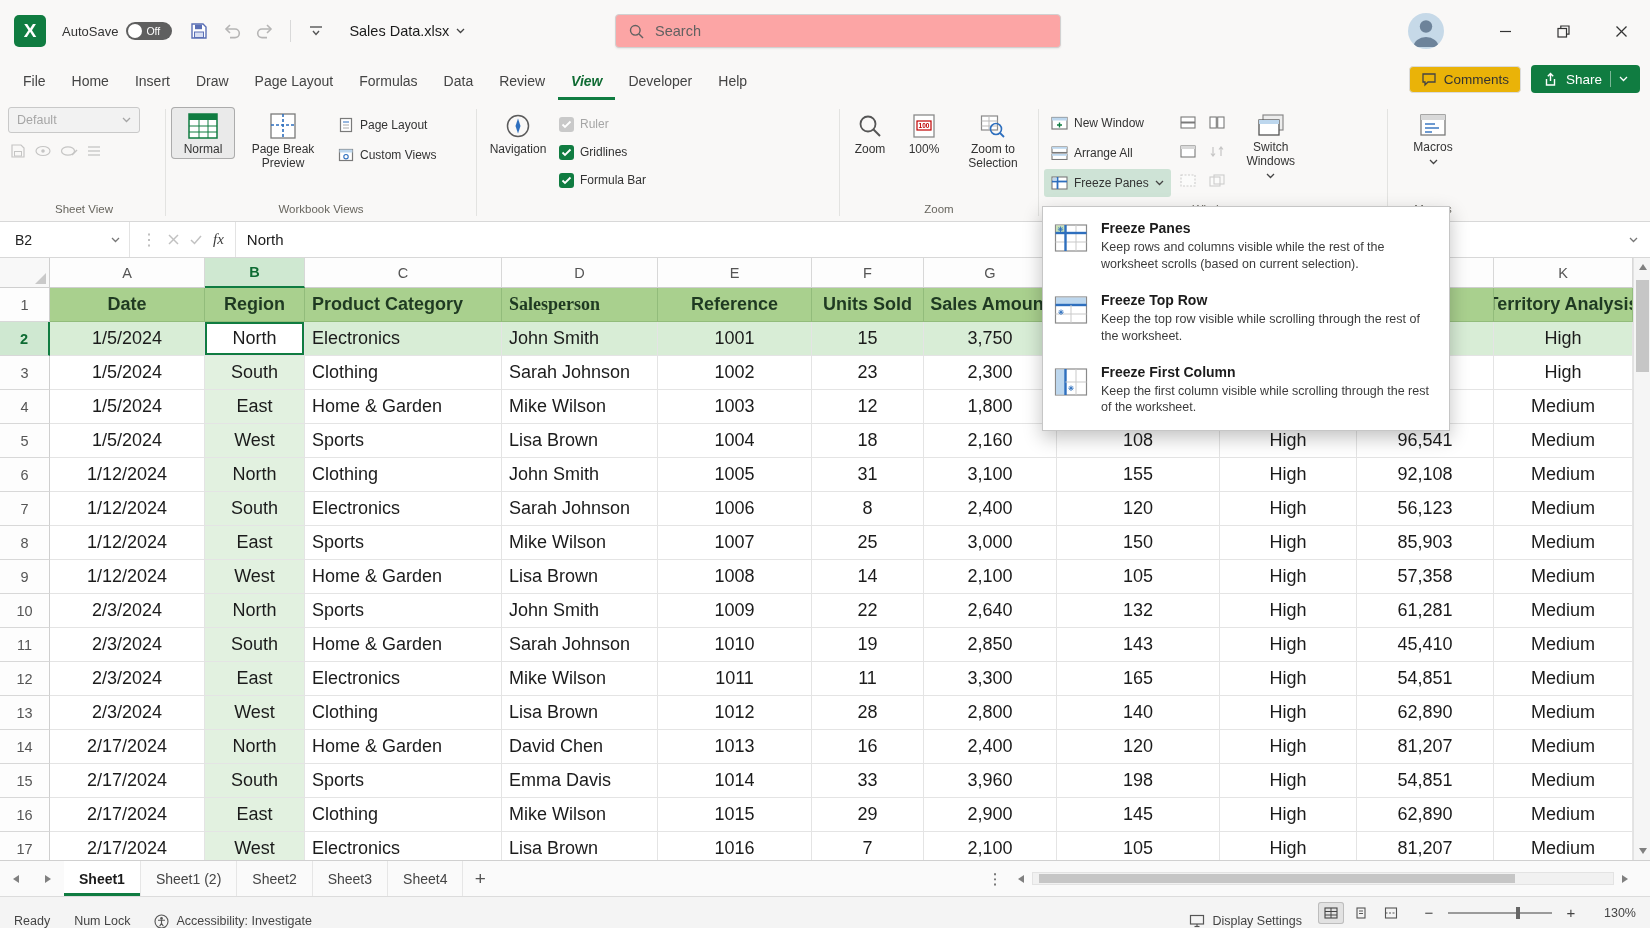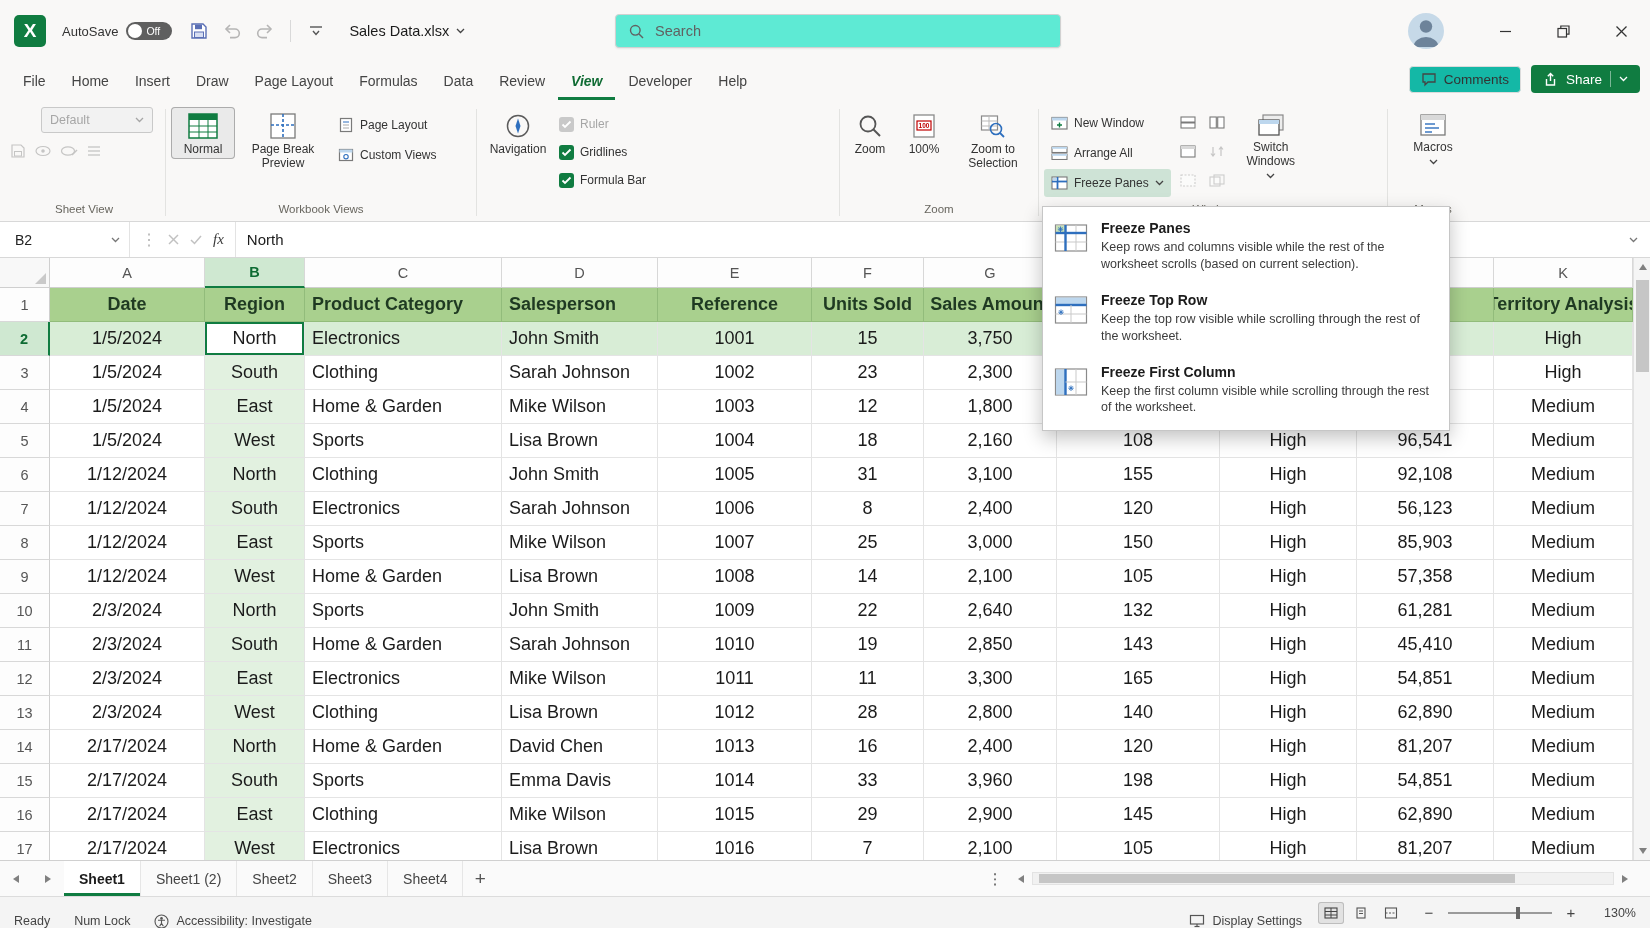--- a/index.html
+++ b/index.html
@@ -12,32 +12,32 @@
 .logo{width:32px;height:32px;background:#107C41;border-radius:5px;color:#fff;font-weight:bold;font-size:19px;display:flex;align-items:center;justify-content:center;flex:none;}
 .autosave{display:flex;align-items:center;gap:8px;margin-left:16px;font-size:13px;color:#333;}
 .pill{width:46px;height:18px;background:#5f5f5f;border-radius:9px;display:flex;align-items:center;padding:2px 5px 2px 2px;gap:4px;cursor:pointer;}
 .knob{width:14px;height:14px;background:#fff;border-radius:50%;flex:none;}
 .pill-state{color:#fff;font-size:10.5px;}
 .qat{display:flex;align-items:center;gap:3px;margin-left:12px;}
 .qatbtn{width:30px;height:30px;border:none;background:transparent;display:flex;align-items:center;justify-content:center;border-radius:4px;cursor:pointer;}
 .dim{opacity:.45;}
 .qsep{width:1px;height:22px;background:#D9D9D9;margin:0 7px;}
 .filename{display:flex;align-items:center;gap:7px;margin-left:18px;font-size:14.5px;color:#1b1b1b;cursor:pointer;}
-.searchbox{position:absolute;left:615px;top:14px;width:446px;height:34px;background:#5eead4;border:1px solid #D1D1D1;border-radius:4px;display:flex;align-items:center;gap:11px;padding:0 13px;color:#616161;font-size:14.5px;box-shadow:0 1px 2px rgba(0,0,0,.07);cursor:text;}
+.searchbox{position:absolute;left:615px;top:14px;width:446px;height:34px;background:#fca5a5;border:1px solid #D1D1D1;border-radius:4px;display:flex;align-items:center;gap:11px;padding:0 13px;color:#616161;font-size:14.5px;box-shadow:0 1px 2px rgba(0,0,0,.07);cursor:text;}
 .avatar{position:absolute;right:206px;top:13px;width:36px;height:36px;border-radius:50%;background:#C6D9E8;overflow:hidden;cursor:pointer;}
 .winctl{position:absolute;right:0;top:0;height:62px;display:flex;}
 .winbtn{width:58px;height:62px;display:flex;align-items:center;justify-content:center;background:transparent;border:none;cursor:pointer;}
 
 
 .tabsrow{position:absolute;top:62px;left:0;width:100%;height:38px;background:#F9F8F7;display:flex;align-items:stretch;padding:0 10px;}
 .rtabs{display:flex;align-items:stretch;}
 .rtab{padding:0 13px;font-size:14px;color:#444;display:flex;align-items:center;cursor:pointer;}
 .rtab.active{color:#0F6B33;font-weight:700;box-shadow:inset 0 -3px 0 #107C41;font-style:italic;}
 .tabs-right{margin-left:auto;display:flex;align-items:center;gap:10px;padding-bottom:4px;}
-.comments{display:flex;align-items:center;gap:7px;border:1px solid #DBDBDB;border-radius:4px;padding:5px 11px;font-size:13.5px;background:#14b8a6;color:#333;cursor:pointer;}
+.comments{display:flex;align-items:center;gap:7px;border:1px solid #DBDBDB;border-radius:4px;padding:5px 11px;font-size:13.5px;background:#eab308;color:#333;cursor:pointer;}
 .share{display:flex;align-items:center;gap:8px;background:#107C41;color:#fff;border-radius:4px;padding:6px 12px;font-size:13.5px;border:none;cursor:pointer;}
 .share .vline{width:1px;height:16px;background:rgba(255,255,255,.45);}
 
 
 .ribbon{position:absolute;top:100px;left:0;width:100%;height:122px;background:#F9F8F7;border-bottom:1px solid #D8D8D8;display:flex;padding:4px 8px 0;}
 .rgroup{display:flex;flex-direction:column;flex:none;}
 .rgc{flex:1;display:flex;align-items:flex-start;gap:5px;padding-top:3px;}
 .rglabel{height:22px;font-size:11.5px;color:#68665F;text-align:center;line-height:20px;white-space:nowrap;}
 .rsep{width:1px;background:#E3E3E1;margin:5px 5px;flex:none;}
 .bigbtn{display:flex;flex-direction:column;align-items:center;gap:4px;padding:6px 5px 2px;border:none;background:transparent;border-radius:4px;font-size:12px;color:#333;line-height:1.15;text-align:center;min-width:64px;cursor:pointer;}
@@ -47,21 +47,21 @@
 .vstack{display:flex;flex-direction:column;gap:2px;}
 .chk{display:flex;align-items:center;gap:6px;font-size:12px;color:#333;height:26px;cursor:pointer;white-space:nowrap;}
 .chk.dis{color:#A6A6A6;cursor:default;}
 .box{width:15px;height:15px;border-radius:3px;flex:none;display:flex;align-items:center;justify-content:center;}
 .box.on{background:#107C41;}
 .box.dison{background:#C9C9C9;}
 .focusbtn{display:flex;align-items:center;gap:6px;background:#D5EAD9;border-radius:3px;padding:4px 8px;font-size:12px;border:none;height:26px;cursor:pointer;white-space:nowrap;}
 .miniicons{display:flex;flex-direction:column;gap:5px;padding-top:3px;}
 .minibtn{width:24px;height:24px;border:none;background:transparent;border-radius:3px;display:flex;align-items:center;justify-content:center;cursor:pointer;}
 .collapse-ribbon{position:absolute;right:14px;top:196px;width:26px;height:20px;border:none;background:transparent;display:flex;align-items:center;justify-content:center;cursor:pointer;}
-.svselect{width:112px;height:26px;border:1px solid #C9C9C9;border-radius:3px;background:#F2F2F2;color:#A6A6A6;font-size:12.5px;display:flex;align-items:center;justify-content:space-between;padding:0 8px;cursor:default;margin-left:33px;}
+.svselect{width:132px;height:26px;border:1px solid #C9C9C9;border-radius:3px;background:#F2F2F2;color:#A6A6A6;font-size:12.5px;display:flex;align-items:center;justify-content:space-between;padding:0 8px;cursor:default;}
 .svicons{display:flex;gap:8px;margin-top:10px;padding-left:2px;}
 
 
 .fbar{position:absolute;top:222px;left:0;width:100%;height:36px;background:#fff;border-bottom:1px solid #D8D8D8;display:flex;align-items:stretch;}
 .namebox{width:130px;display:flex;align-items:center;justify-content:space-between;padding:0 9px 0 15px;font-size:14px;border-right:1px solid #E3E3E3;cursor:pointer;}
 .fbicons{display:flex;align-items:center;gap:11px;padding:0 11px;border-right:1px solid #E3E3E3;}
 .fx{font-family:"Liberation Serif",serif;font-style:italic;font-size:15px;color:#3b3b3b;}
 .fvalue{flex:1;display:flex;align-items:center;padding-left:11px;font-size:15px;color:#1b1b1b;}
 .fbexpand{width:34px;display:flex;align-items:center;justify-content:center;cursor:pointer;}
 
@@ -563,21 +563,21 @@
         <div class="rowh">14</div>
         <div class="rowh">15</div>
         <div class="rowh">16</div>
         <div class="rowh">17</div>
       </div>
     <div class="cells">
         <div class="grow hdr">
           <div class="cell" style="width: 155px; justify-content: center;">Date</div>
           <div class="cell" style="width: 100px; justify-content: center;">Region</div>
           <div class="cell" style="width: 197px; justify-content: flex-start; padding-left: 7px;">Product Category</div>
-          <div class="cell" style="width: 156px; justify-content: flex-start; padding-left: 7px;">Salesperson</div>
+          <div class="cell" style="width: 156px; justify-content: flex-start; padding-left: 7px; font-family: Liberation Serif, serif;">Salesperson</div>
           <div class="cell" style="width: 154px; justify-content: center;">Reference</div>
           <div class="cell" style="width: 112px; justify-content: center;">Units Sold</div>
           <div class="cell" style="width: 133px; justify-content: center;">Sales Amount</div>
           <div class="cell" style="width: 163px; justify-content: center;"></div>
           <div class="cell" style="width: 137px; justify-content: center;"></div>
           <div class="cell" style="width: 137px; justify-content: center;"></div>
           <div class="cell" style="width: 139px; justify-content: center;">Territory Analysis</div>
         </div>
         <div class="grow">
           <div class="cell rowhl" style="width: 155px; justify-content: center;">1/5/2024</div>

